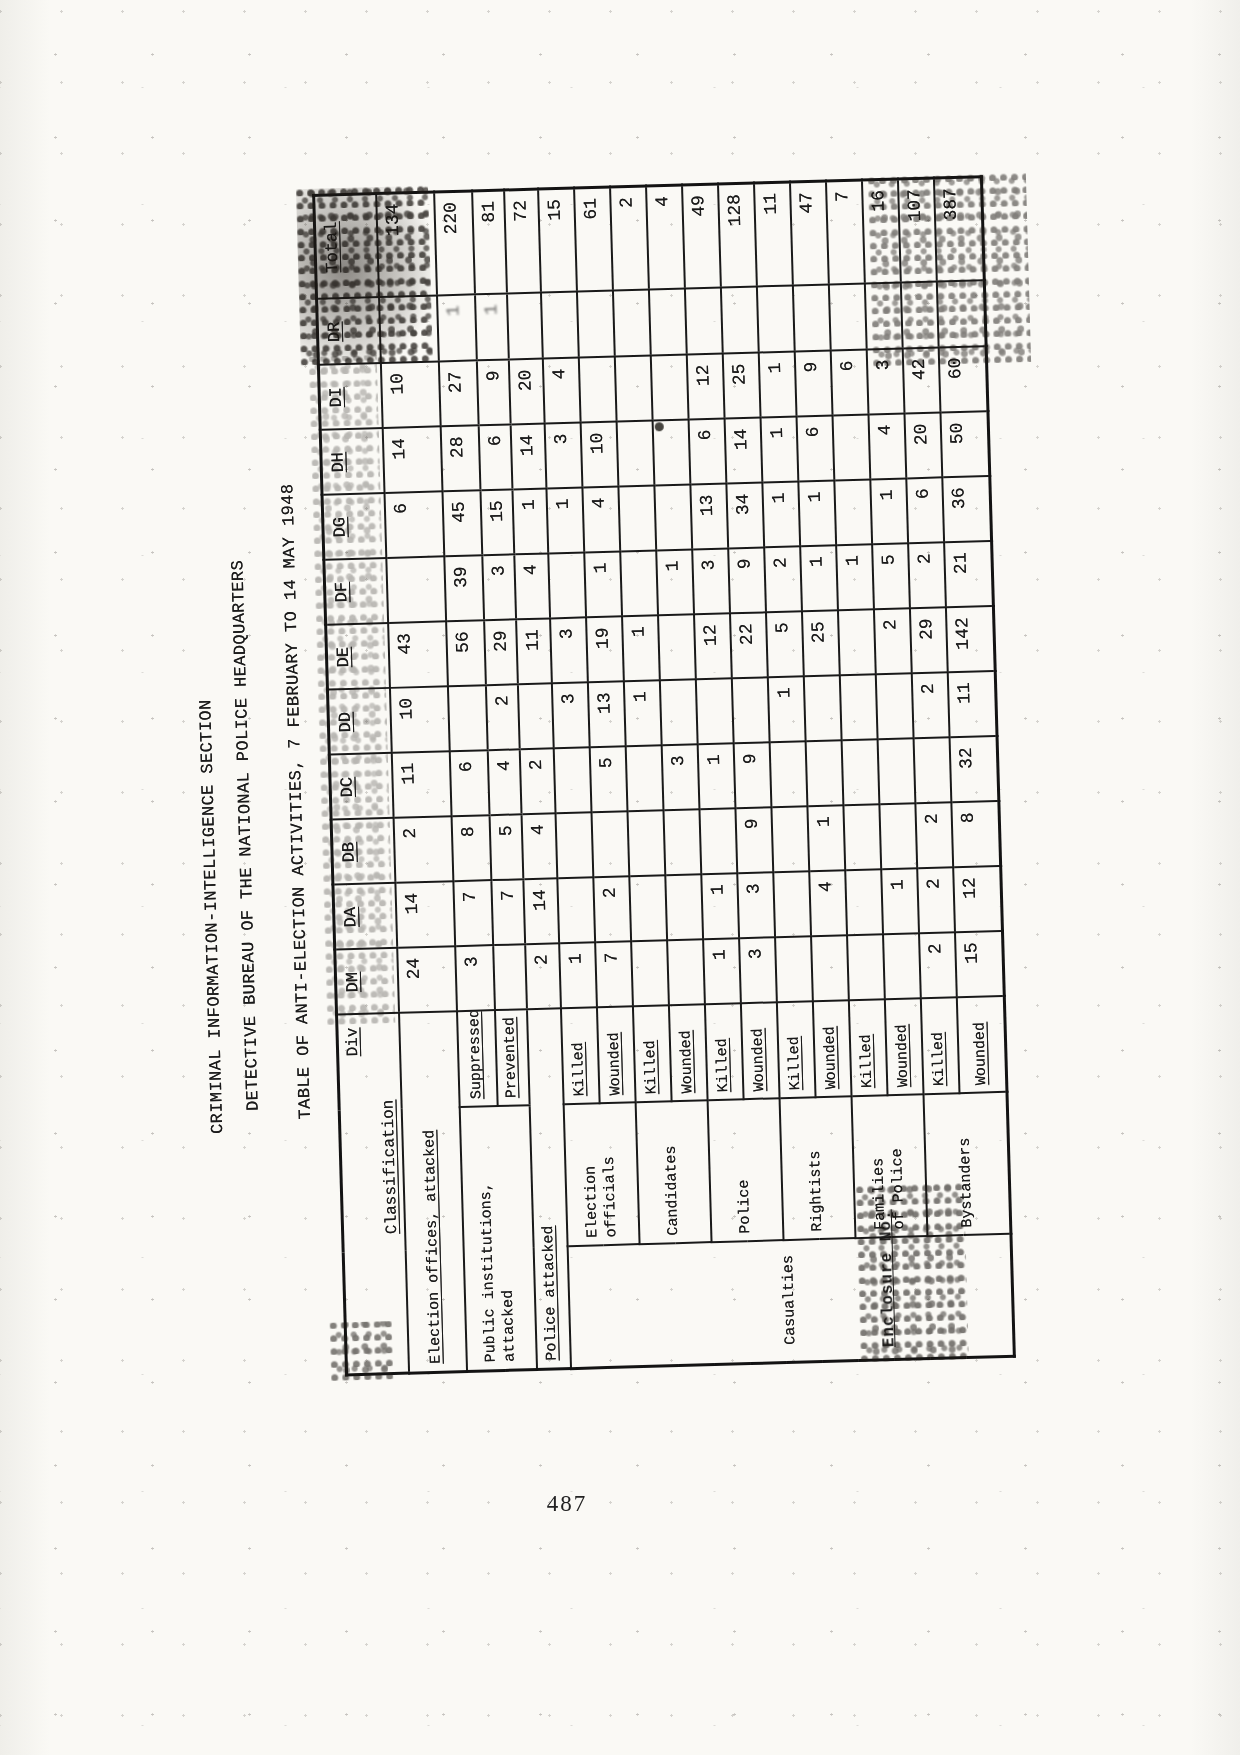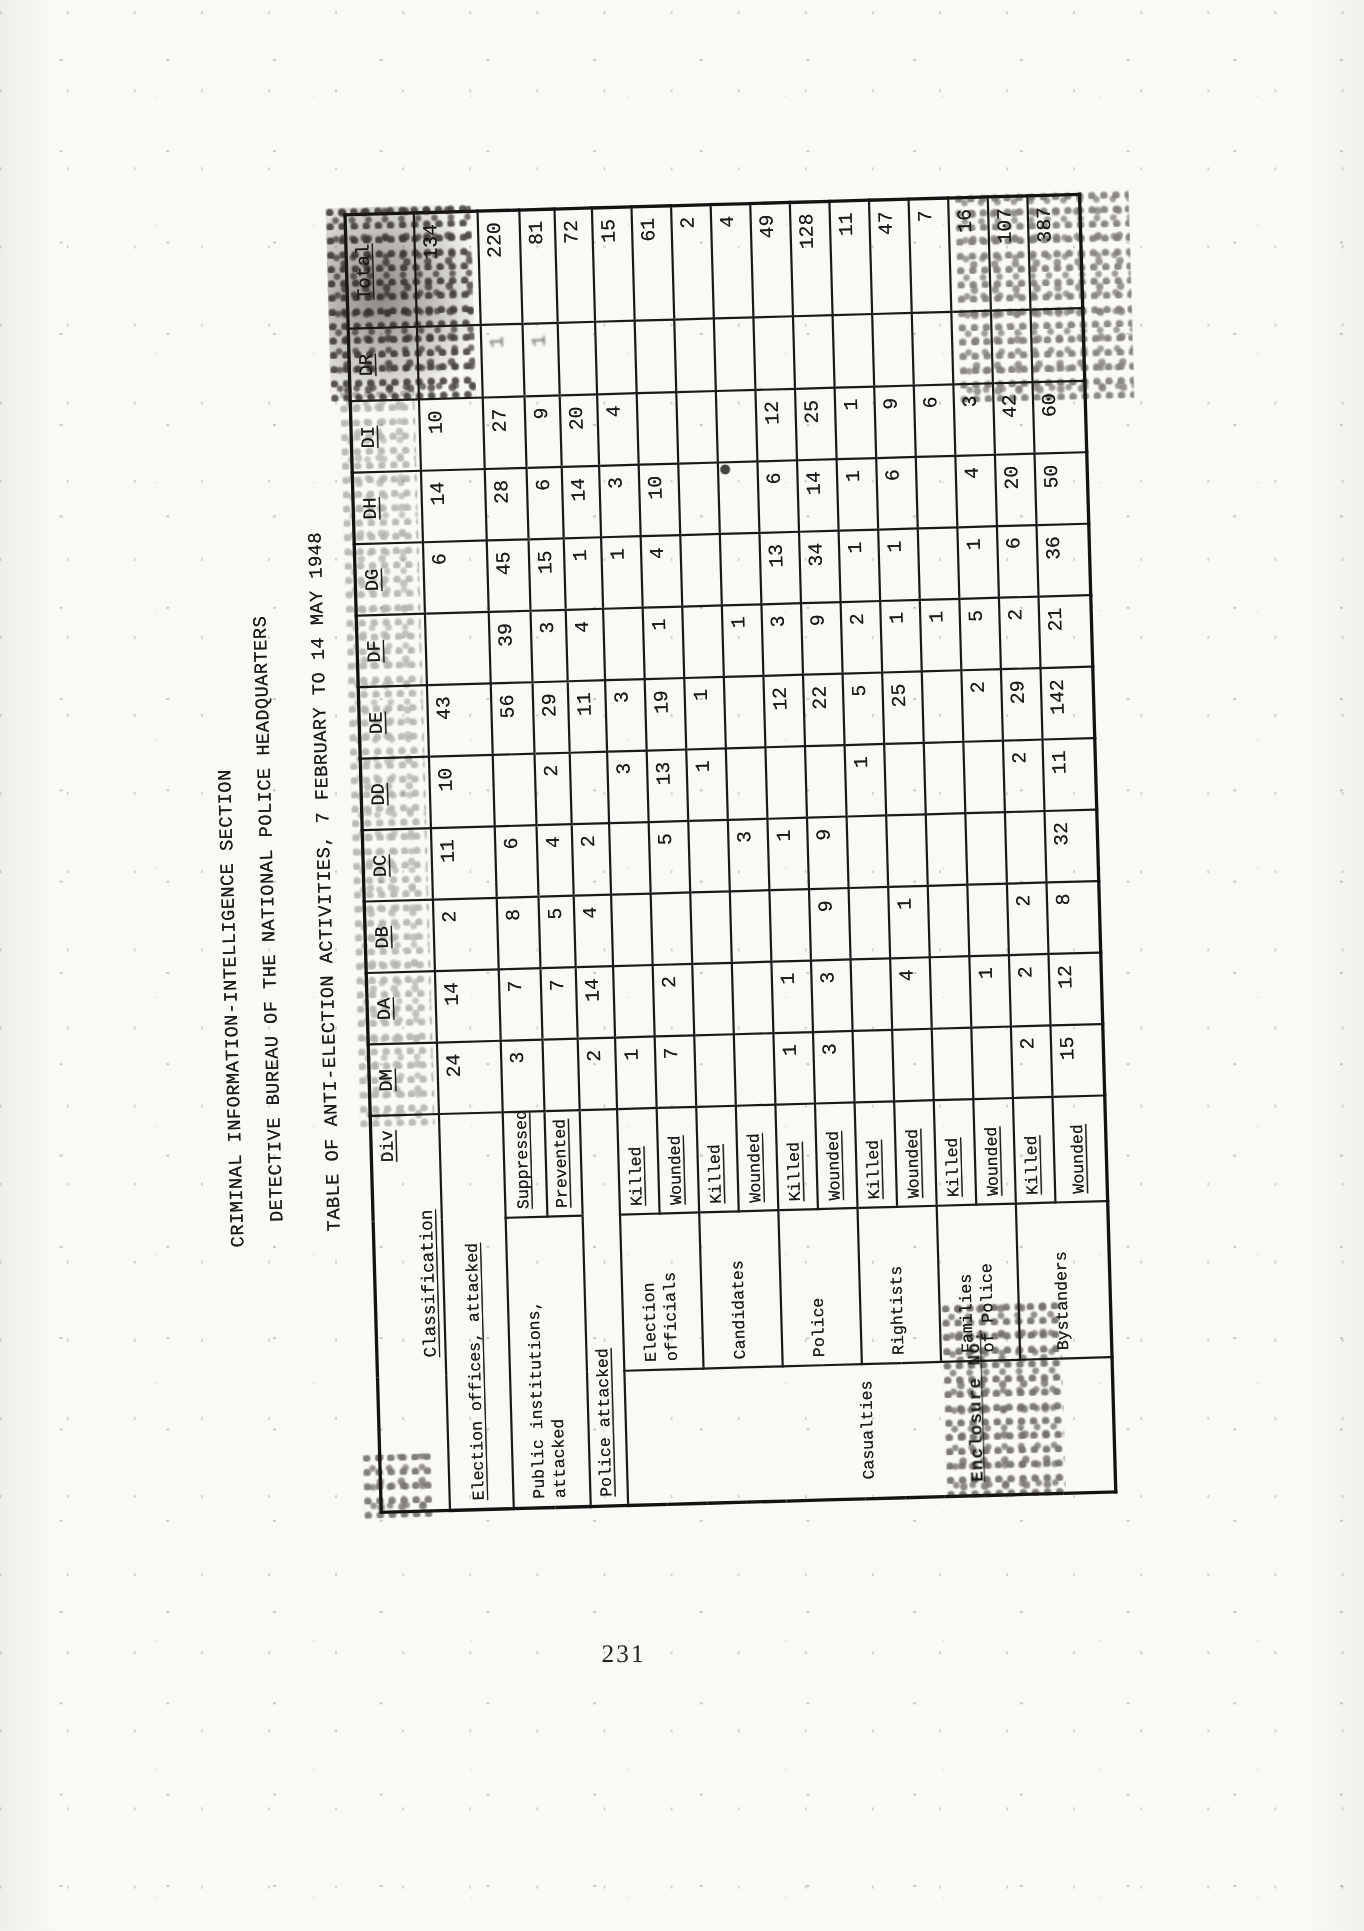--- a/index.html
+++ b/index.html
@@ -381,15 +381,15 @@
 
     <div class="smudge" id="sm-topright"></div>
     <div class="smudge speck" id="sm-topright2"></div>
     <div class="smudge speck" id="sm-headband"></div>
     <div class="smudge speck" id="sm-botright"></div>
     <div class="smudge speck" id="sm-leftcorner"></div>
     <div class="smudge speck" id="sm-enclosure"></div>
     <div class="smudge" id="blot1"></div>
   </div>
 
-  <div class="pageno">231</div>
+  <div class="pageno">487</div>
   <div class="grain"></div>
 </div>
 
 </body></html>

